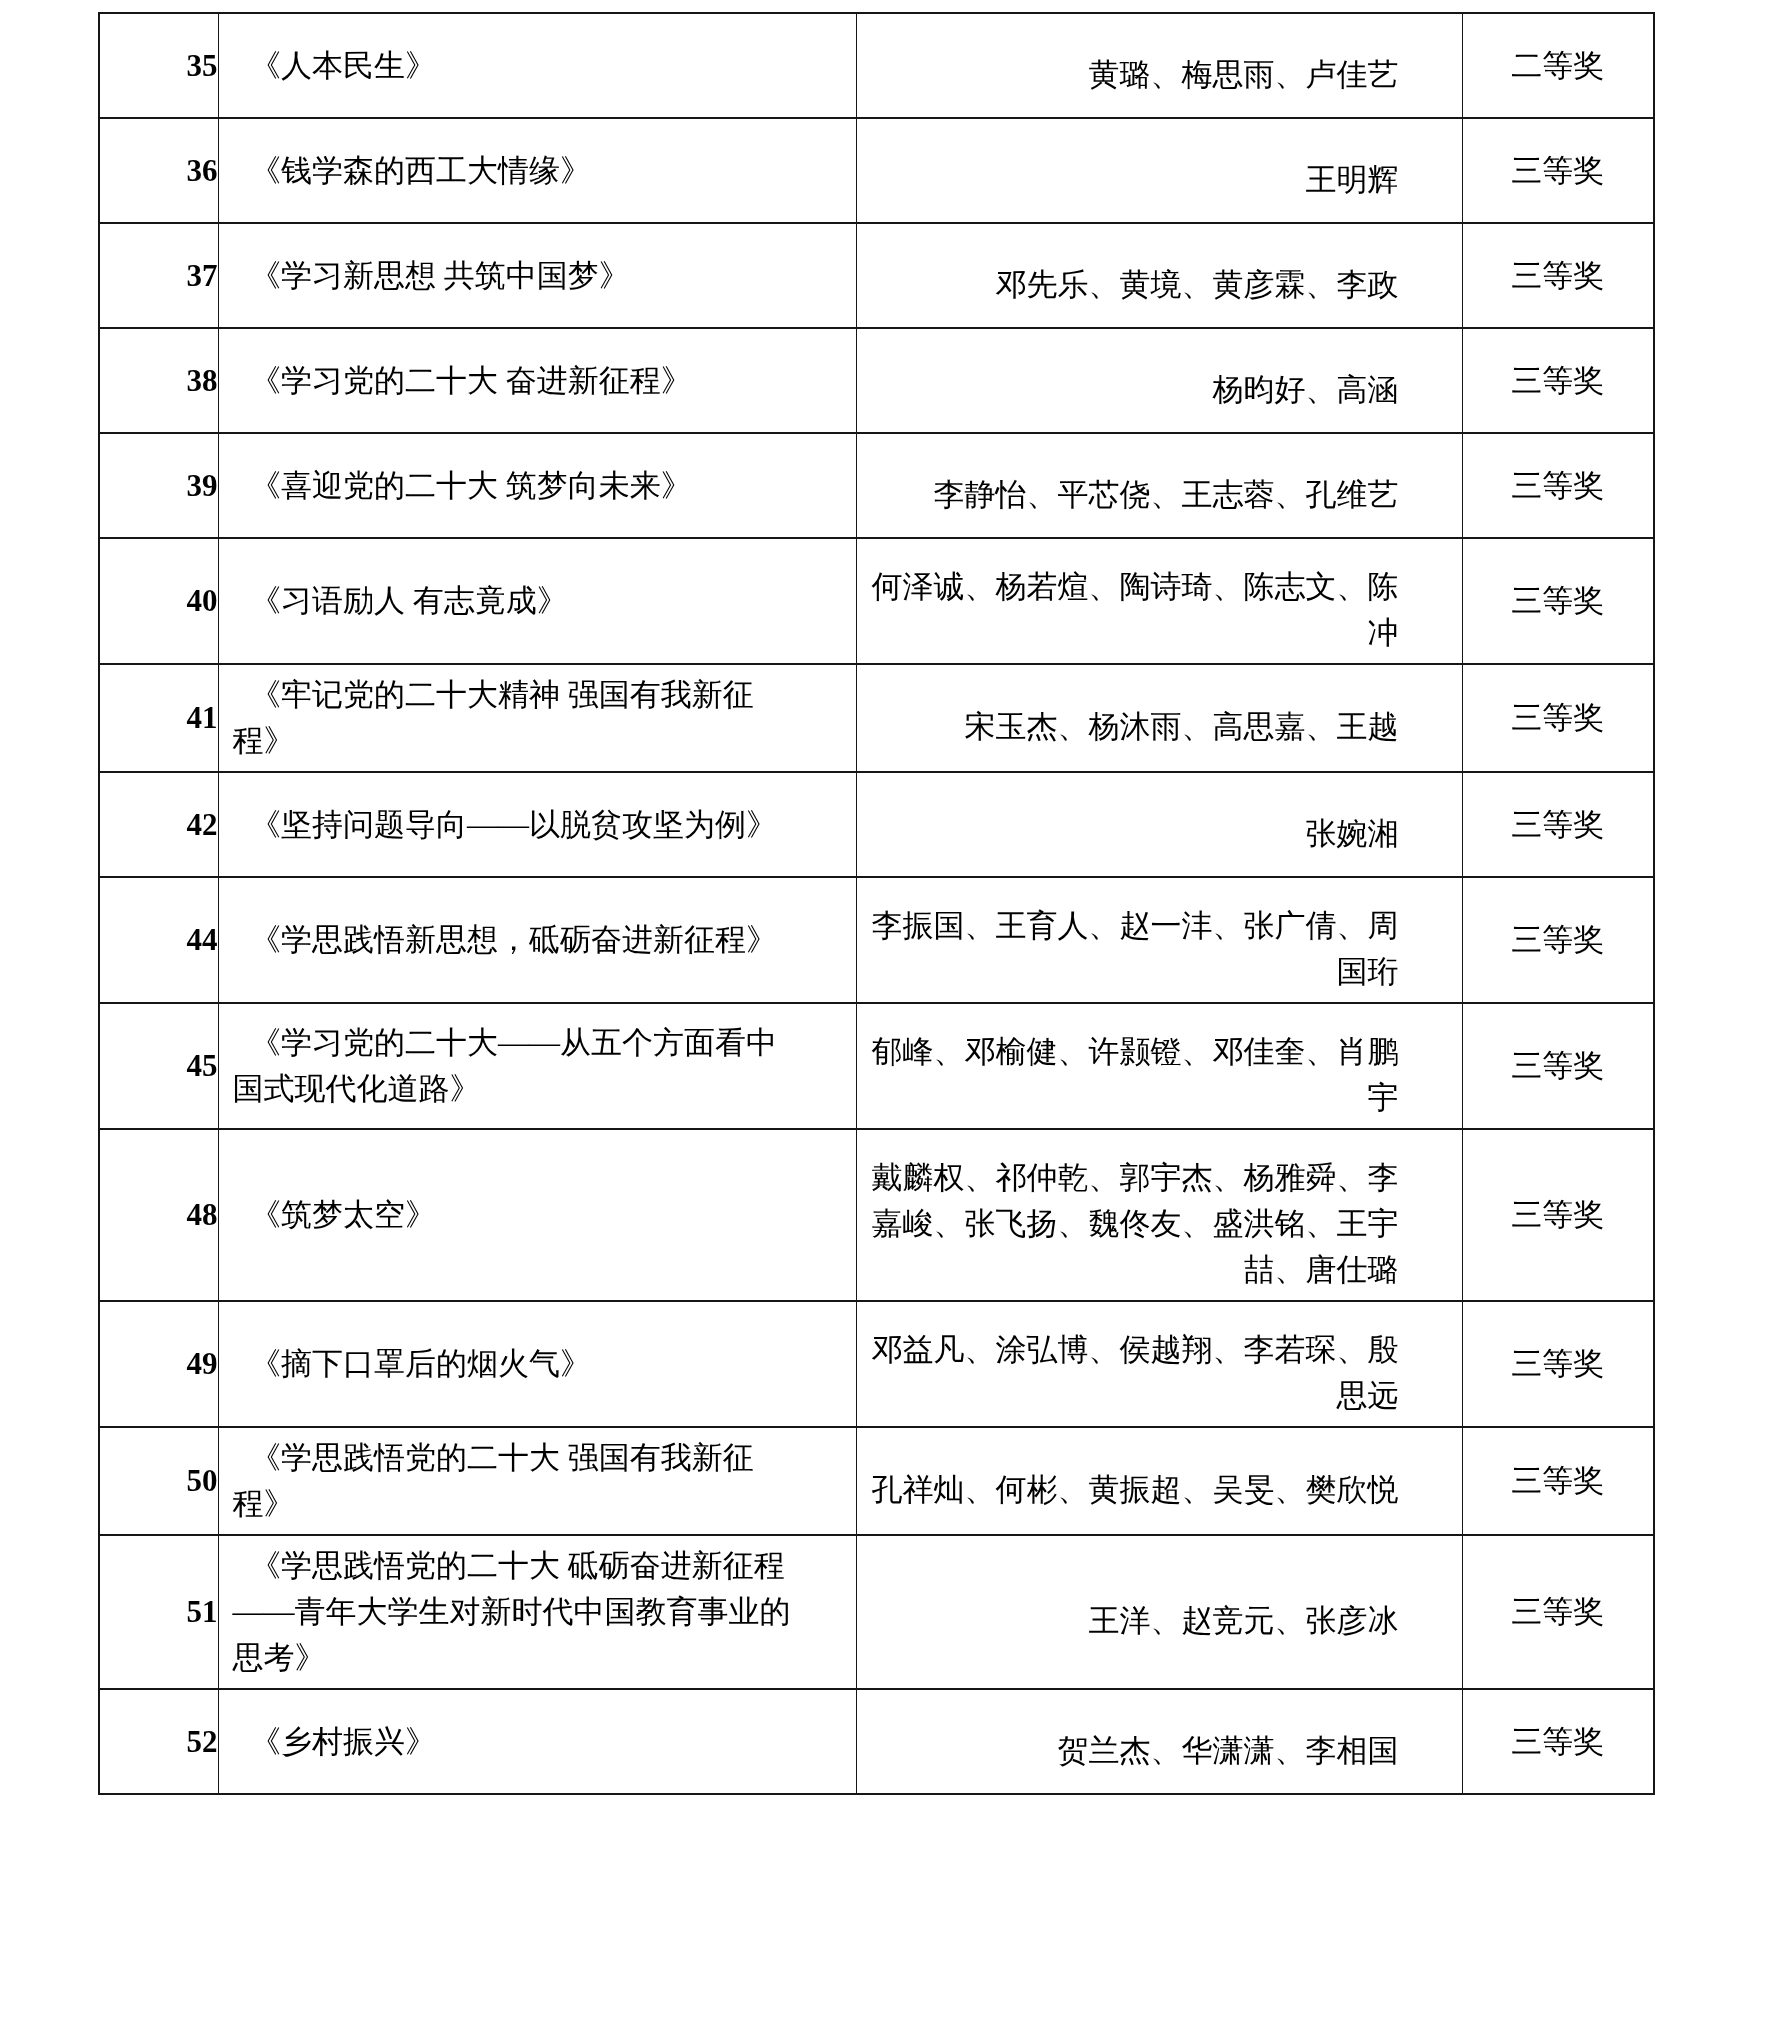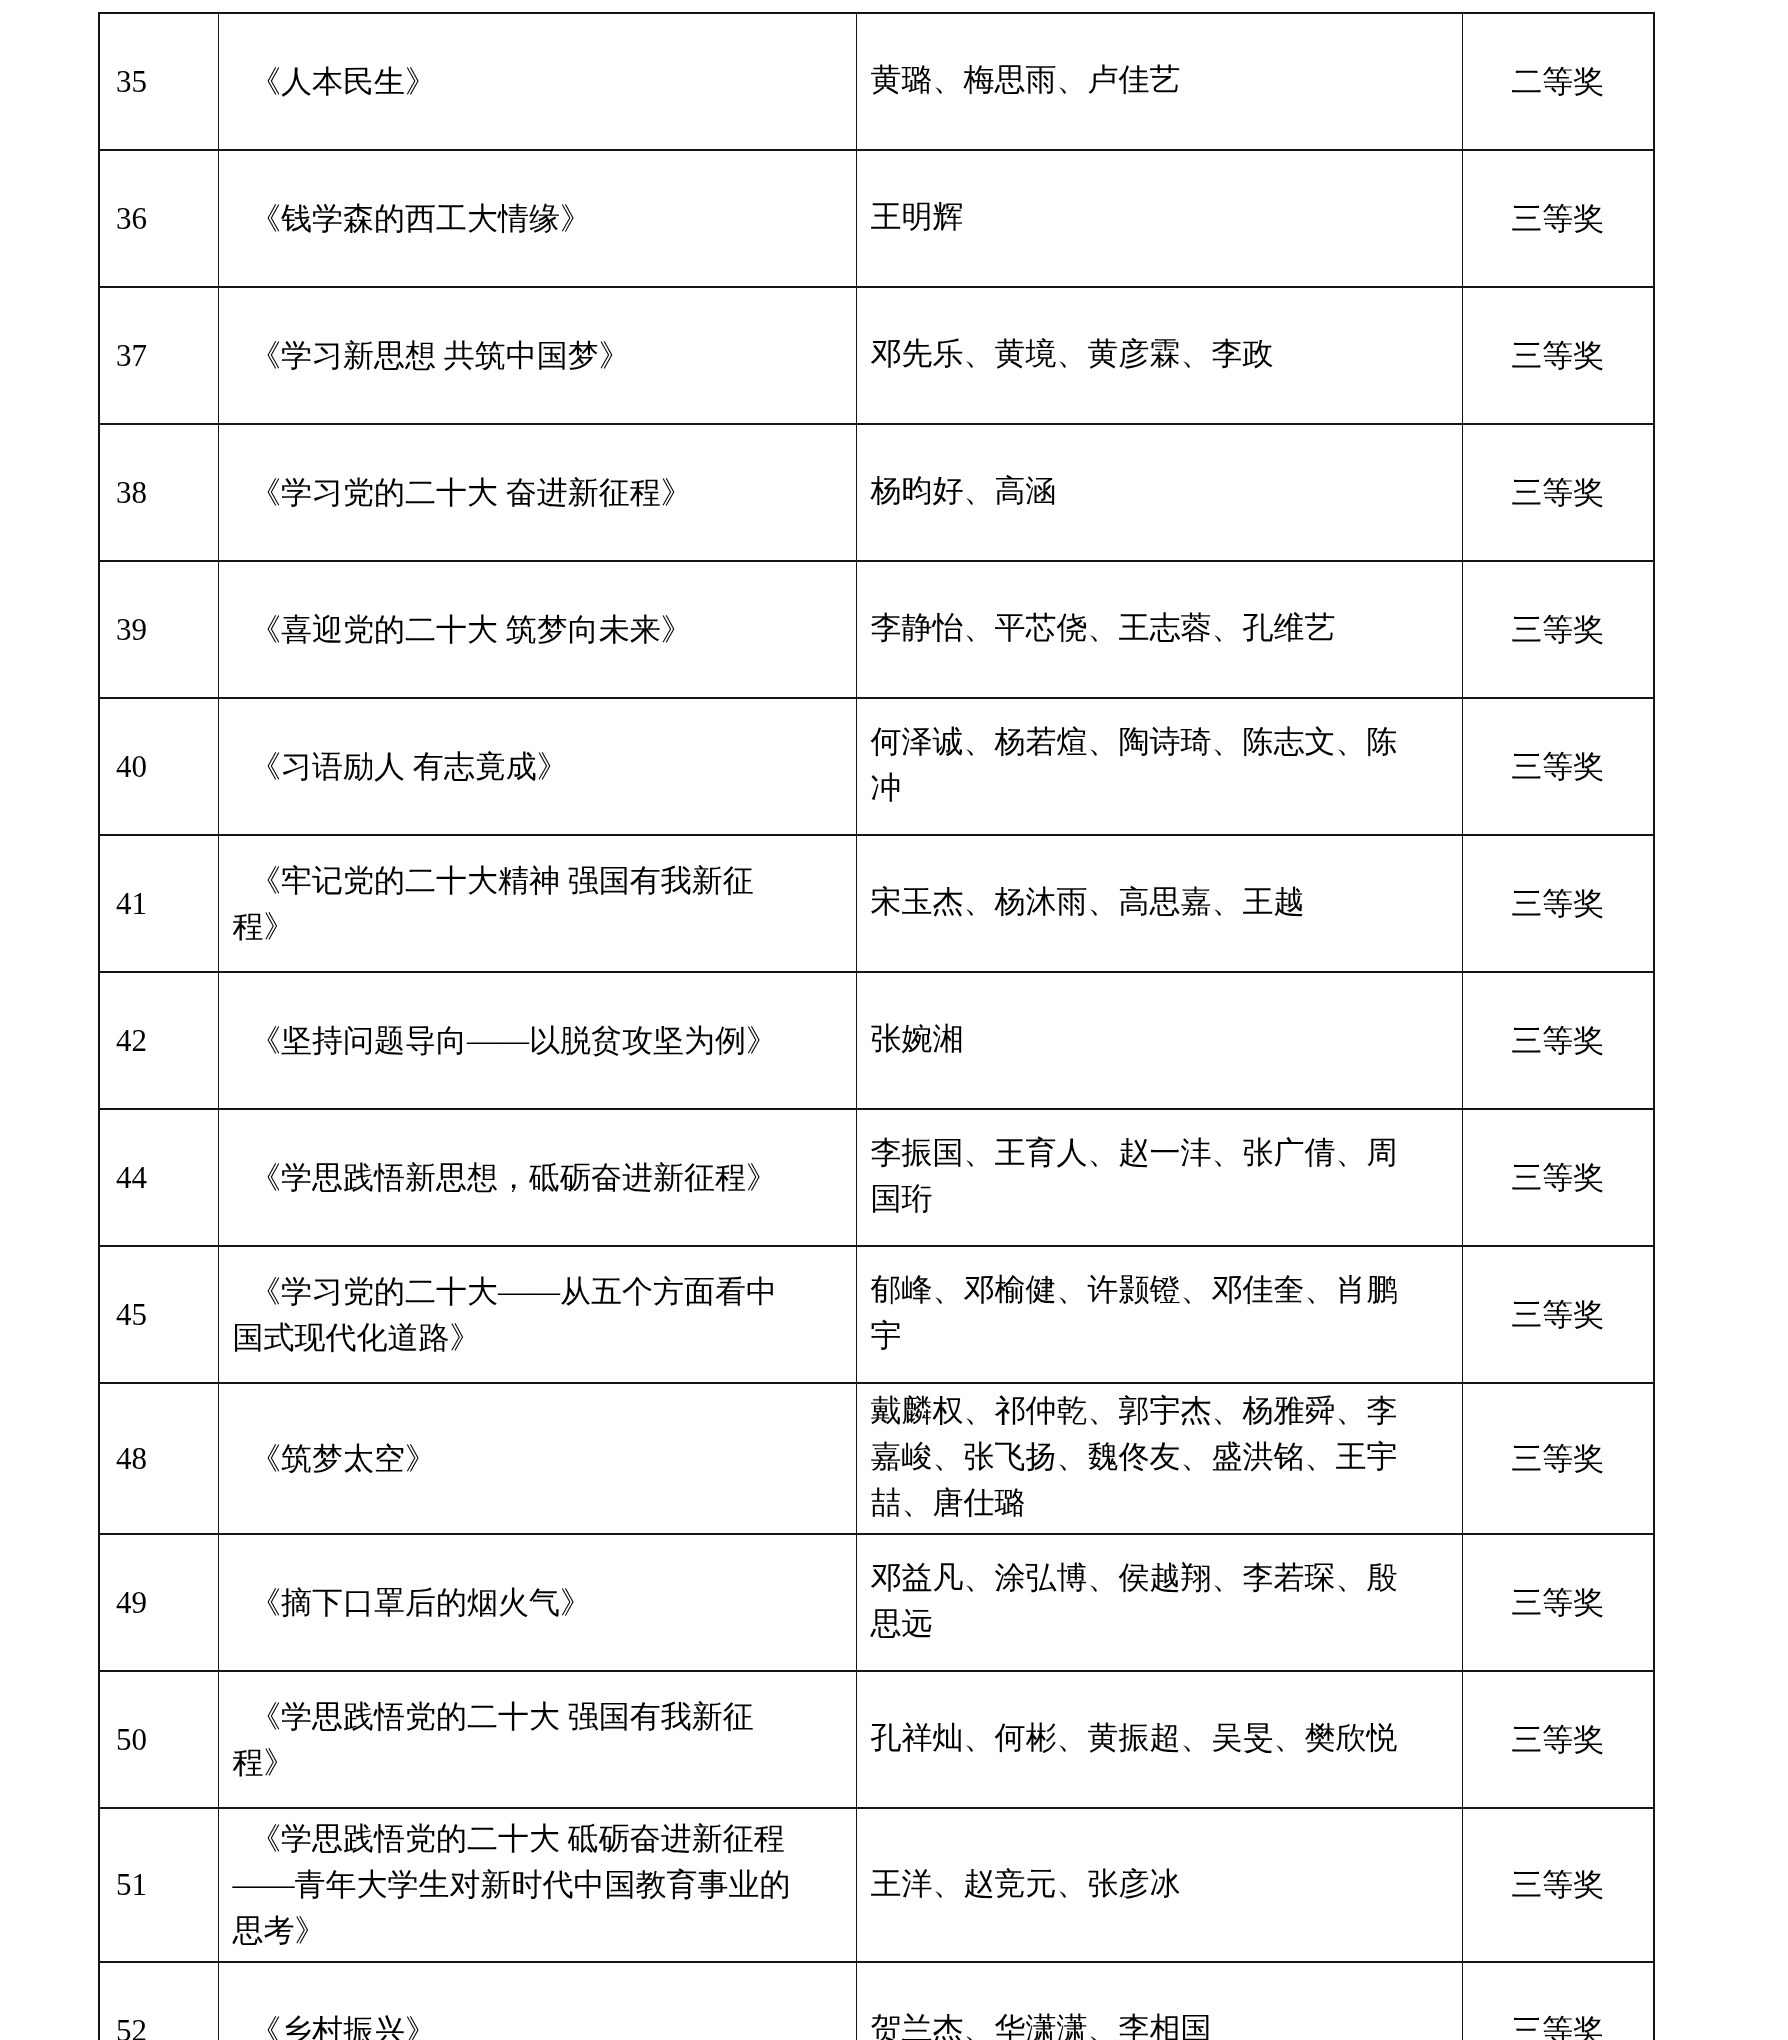--- a/index.html
+++ b/index.html
@@ -29,34 +29,35 @@
     border-top-width: 2.6px;
     border-bottom-width: 2.6px;
     vertical-align: middle;
     font-family: "Liberation Serif", "DejaVu Serif", serif;
     font-size: 31px;
     line-height: 46px;
     color: #000000;
     overflow: hidden;
   }
   td.col-num {
-    text-align: left;
+    text-align: right;
     font-size: 31px;
     height: 103px; 
-    padding: 16px;
+    padding: 0;
+    font-weight: bold;
   }
   td.col-title {
     padding: 7px 57px 7px 14px;
     text-indent: 17.5px;
     text-align: left;
     margin-left: 17px;
   }
   td.col-authors {
-    padding: 4px 63px 7px 14px;
-    text-align: left;
+    padding: 25px 63px 7px 14px;
+    text-align: right;
   }
   td.col-award {
     text-align: center;
     padding: 0 22px;
   }
 </style>
 </head>
 <body>
 
 <div class="page">

